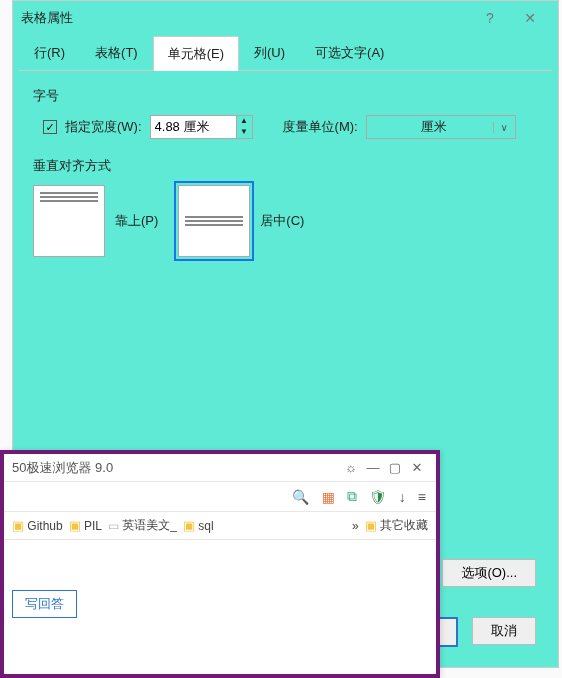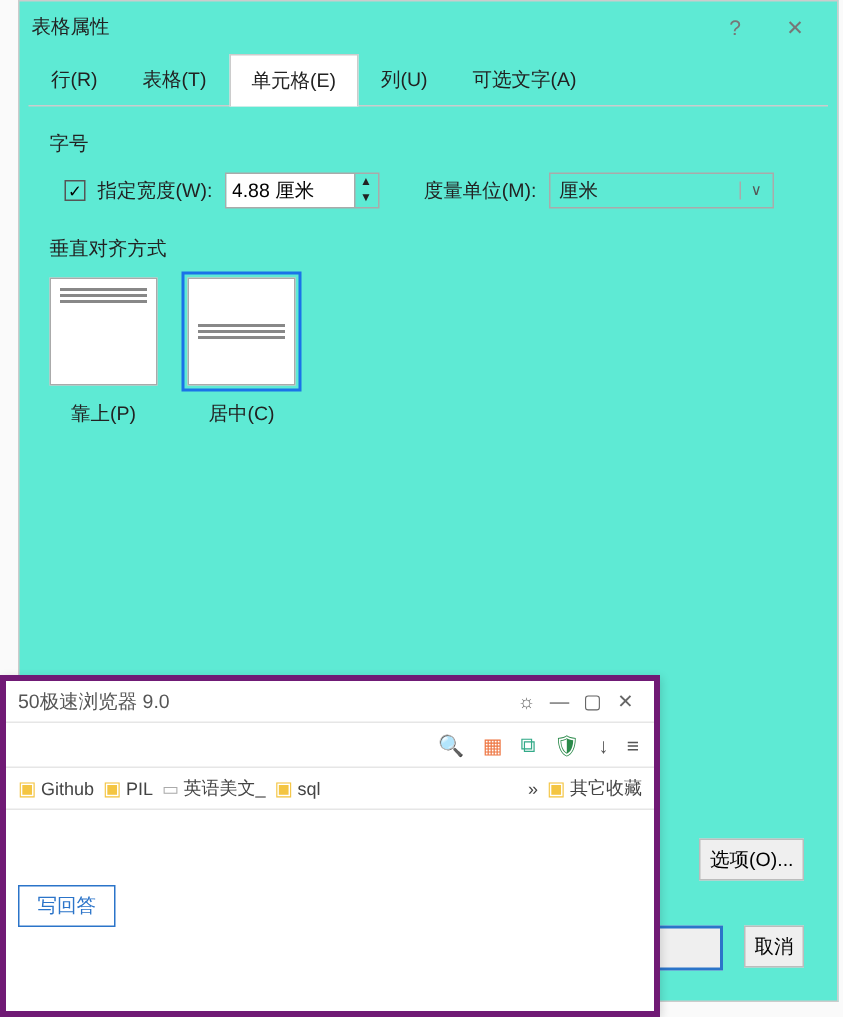--- a/index.html
+++ b/index.html
@@ -14,33 +14,33 @@
   .tab{padding:8px 14px;border:1px solid transparent;border-bottom:none;cursor:pointer;}
   .tab.active{border-color:#ccc;background:#fff;position:relative;top:1px;}
   .content{padding:16px 20px;}
   .section-title{margin-bottom:8px;}
   .row{display:flex;align-items:center;gap:8px;}
   .checkbox{width:14px;height:14px;border:1px solid #555;display:inline-flex;align-items:center;justify-content:center;font-size:11px;color:#000;}
   .spinner{display:flex;align-items:stretch;border:1px solid #aaa;height:24px;}
   .spinner input{border:none;width:85px;padding:0 4px;font-size:13px;outline:none;}
   .spinner .arrows{display:flex;flex-direction:column;border-left:1px solid #aaa;width:16px;}
   .spinner .arrow{flex:1;font-size:8px;text-align:center;line-height:10px;cursor:pointer;}
-  .dropdown{border:1px solid #aaa;height:24px;display:flex;align-items:center;width:150px;}
+  .dropdown{border:1px solid #aaa;height:24px;display:flex;align-items:center;width:150px;padding-left:48px;}
   .dropdown span:first-child{flex:1;padding:0 6px;}
   .dropdown .chev{width:22px;text-align:center;border-left:1px solid #aaa;font-size:10px;color:#555;}
   .valign-row{display:flex;gap:20px;margin-top:10px;}
-  .valign-item{display:flex;flex-direction:column;align-items:center;gap:10px;cursor:pointer;}
+  .valign-item{display:flex;flex-direction:row;align-items:center;gap:10px;cursor:pointer;}
   .icon-box{width:72px;height:72px;border:1px solid #aaa;display:flex;flex-direction:column;justify-content:flex-start;padding:6px;background:#fff;}
   .icon-box.selected{outline:2px solid #1a73e8;outline-offset:2px;}
   .lines{display:flex;flex-direction:column;gap:2px;width:100%;}
   .lines .l{height:2px;background:#888;}
   .top .lines{margin-top:0;}
   .mid .lines{margin:auto 0;}
   .bot .lines{margin-top:auto;}
-  .options-btn,.cancel-btn{border:1px solid #bcbcbc;background:#efefef;height:28px;padding:0 6px;cursor:pointer;font-size:13px;}
+  .options-btn,.cancel-btn{border:1px solid #bcbcbc;background:#efefef;height:28px;padding:0 18px;cursor:pointer;font-size:13px;}
   .options-area{position:absolute;right:22px;bottom:80px;}
   .bottom-buttons{position:absolute;right:22px;bottom:20px;display:flex;gap:14px;}
   .ok-btn{border:2px solid #2b74c9;background:#efefef;width:70px;height:30px;}
 
   
   .browser{position:absolute;left:0;top:450px;width:440px;height:228px;background:#fff;border:4px solid #701a75;box-shadow:1px 1px 6px rgba(0,0,0,0.15);}
   .browser .bt-title{height:28px;display:flex;align-items:center;padding:0 8px;border-bottom:1px solid #e6e6e6;}
   .browser .bt-title .ttl{flex:1;color:#555;}
   .browser .bt-title .ic{width:22px;text-align:center;color:#666;font-size:13px;cursor:pointer;}
   .toolbar{height:30px;display:flex;align-items:center;justify-content:flex-end;gap:12px;padding:0 10px;border-bottom:1px solid #e6e6e6;}

